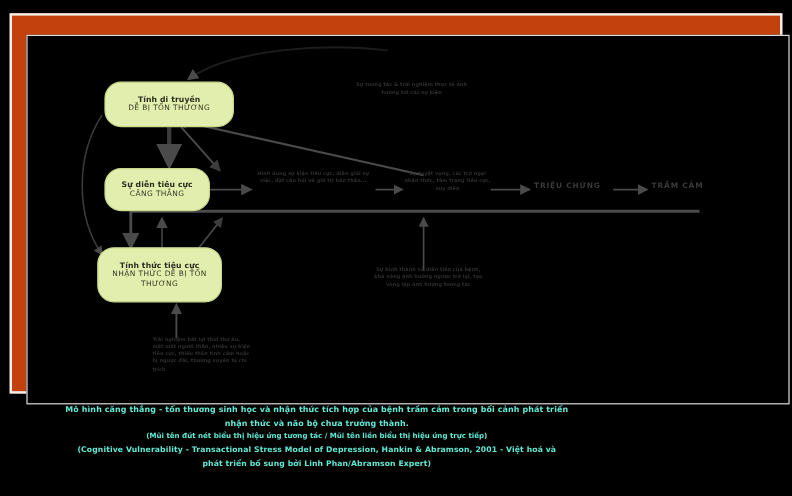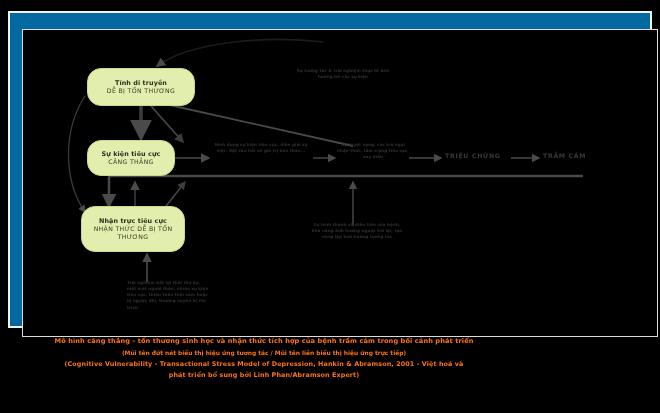--- a/index.html
+++ b/index.html
@@ -3,21 +3,21 @@
 <meta charset="utf-8">
 <style>
   html,body{margin:0;padding:0;background:#000;}
   body{width:660px;height:413px;overflow:hidden;font-family:"DejaVu Sans","Liberation Sans",sans-serif;}
 
   #stage{position:relative;width:660px;height:413px;background:#000;}
 
   
   #slide-frame{
     position:absolute;left:8px;top:11px;width:644px;height:317px;
-    border:2px solid #f2f2f2;box-sizing:border-box;background:#0369a1;
+    border:2px solid #f2f2f2;box-sizing:border-box;background:#c2410c;
   }
   #slide-inner{
     position:absolute;left:12px;top:16px;width:636px;height:308px;
     border:1px solid #dcdcdc;box-sizing:border-box;background:#000;
   }
 
   .node{
     position:absolute;background:#e2eeae;border:1.4px solid #c9d98a;
     border-radius:14px;box-sizing:border-box;
     display:flex;flex-direction:column;align-items:center;justify-content:center;
@@ -34,21 +34,21 @@
 
   .outcome{
     position:absolute;color:#3a3a3a;font-size:6.2px;font-weight:bold;
     letter-spacing:.7px;white-space:nowrap;
   }
 
   svg.wires{position:absolute;left:0;top:0;width:636px;height:308px;overflow:visible;}
 
   #caption{
     position:absolute;left:0;top:336px;width:528px;
-    text-align:center;color:#f97316;
+    text-align:center;color:#5eead4;
   }
   #caption .c-line{font-size:6.6px;line-height:1.75;font-weight:bold;letter-spacing:.1px;}
   #caption .c-note{font-size:5.9px;line-height:1.9;font-weight:bold;}
   #caption .c-src{font-size:6.4px;line-height:1.75;font-weight:bold;letter-spacing:.1px;}
 </style>
 </head>
 <body>
 
 <div id="stage">
 
@@ -93,26 +93,26 @@
 
         <path d="M124,252 L124,224" stroke="#4a4a4a" stroke-width="1.6" fill="none" marker-end="url(#ah)"></path>
       </svg>
 
       <div class="node" style="left:64px;top:38px;width:108px;height:38px;">
         <div class="t1">Tính di truyền</div>
         <div class="t2">DỄ BỊ TỔN THƯƠNG</div>
       </div>
 
       <div class="node" style="left:64px;top:110px;width:88px;height:36px;">
-        <div class="t1">Sự kiện tiêu cực</div>
+        <div class="t1">Sự diễn tiêu cực</div>
         <div class="t2">CĂNG THẲNG</div>
       </div>
 
       <div class="node" style="left:58px;top:176px;width:104px;height:46px;">
-        <div class="t1">Nhận trực tiêu cực</div>
+        <div class="t1">Tính thức tiêu cực</div>
         <div class="t2">NHẬN THỨC DỄ BỊ TỔN THƯƠNG</div>
       </div>
 
       <div class="ann" style="left:272px;top:38px;width:96px;">Sự tương tác &amp; trải nghiệm thực tế ảnh hưởng tới các sự kiện</div>
 
       <div class="ann" style="left:186px;top:112px;width:104px;">Hình dung sự kiện tiêu cực, diễn giải sự việc, đặt câu hỏi về giá trị bản thân...</div>
 
       <div class="ann" style="left:312px;top:112px;width:76px;">Sự tuyệt vọng, các trở ngại nhận thức, tâm trạng tiêu cực, suy diễn</div>
 
       <div class="ann" style="left:288px;top:192px;width:92px;">Sự hình thành và diễn tiến của bệnh, khả năng ảnh hưởng ngược trở lại, tạo vòng lặp ảnh hưởng tương tác</div>
@@ -121,18 +121,19 @@
 
       <div class="outcome" style="left:422px;top:122px;">TRIỆU CHỨNG</div>
 
       <div class="outcome" style="left:520px;top:122px;">TRẦM CẢM</div>
 
     </div>
   </div>
 
   <div id="caption">
     <div class="c-line">Mô hình căng thẳng - tổn thương sinh học và nhận thức tích hợp của bệnh trầm cảm trong bối cảnh phát triển</div>
+    <div class="c-line">nhận thức và não bộ chưa trưởng thành.</div>
     <div class="c-note">(Mũi tên đứt nét biểu thị hiệu ứng tương tác / Mũi tên liền biểu thị hiệu ứng trực tiếp)</div>
     <div class="c-src">(Cognitive Vulnerability - Transactional Stress Model of Depression, Hankin &amp; Abramson, 2001 - Việt hoá và</div>
     <div class="c-src">phát triển bổ sung bởi Linh Phan/Abramson Expert)</div>
   </div>
 
 </div>
 
 </body></html>

